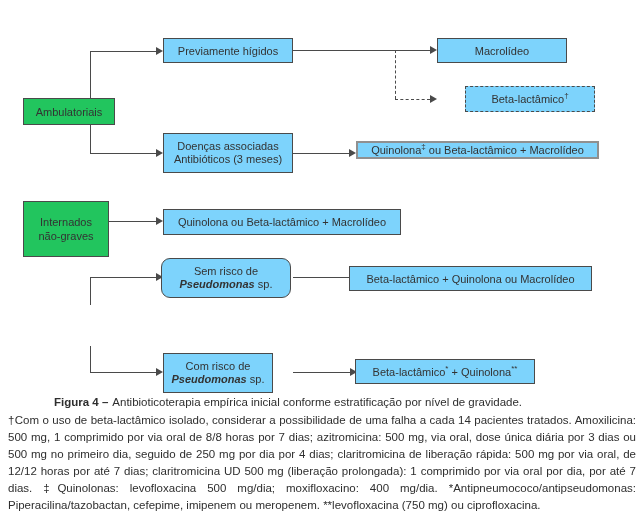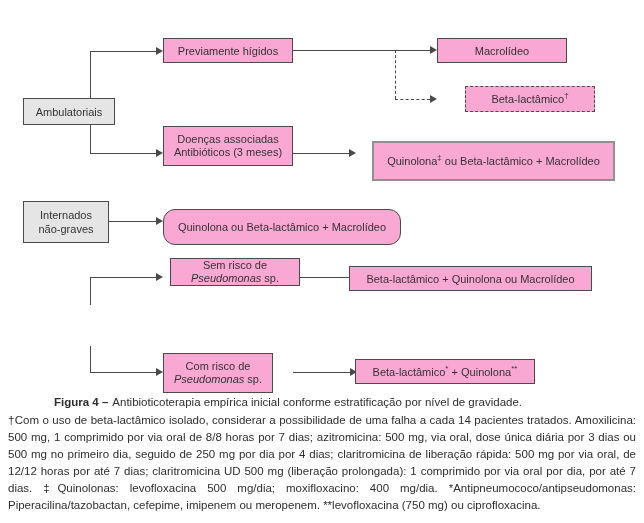--- a/index.html
+++ b/index.html
@@ -9,34 +9,34 @@
     background:#ffffff;
     font-family:"Liberation Sans", sans-serif;
     color:#2e2e2e;
     overflow:hidden;
   }
   .diagram{position:absolute;left:0;top:0;width:644px;height:395px;}
   .node{
     position:absolute;
     box-sizing:border-box;
     border:1px solid #4a4a4a;
-    background:#f9a8d4;
+    background:#7dd3fc;
     display:flex;
     flex-direction:column;
     align-items:center;
     justify-content:center;
     text-align:center;
     font-size:11px;
     line-height:14px;
     color:#333333;
   }
-  .node.gray{background:#e5e5e5;}
+  .node.gray{background:#22c55e;}
   .node.dashed{border:1px dashed #4a4a4a;margin-left:28px;}
   .node.graybord{border:2px solid #909090;}
-  .it{font-style:italic;}
+  .it{font-style:italic;font-weight:bold;}
   sup{font-size:8px;line-height:0;}
   .hline{position:absolute;height:0;border-top:1px solid #4a4a4a;}
   .vline{position:absolute;width:0;border-left:1px solid #4a4a4a;}
   .hline.dash{border-top-style:dashed;}
   .vline.dash{border-left-style:dashed;}
   .arrow{
     position:absolute;width:0;height:0;
     border-top:4px solid transparent;
     border-bottom:4px solid transparent;
     border-left:7px solid #4a4a4a;
@@ -91,47 +91,47 @@
     <div class="arrow" style="left:350px;top:368px;"></div>
 
     <div class="node gray" style="left:23px;top:98px;width:92px;height:27px;">
       <span>Ambulatoriais</span>
     </div>
 
     <div class="node" style="left:163px;top:38px;width:130px;height:25px;">
       <span>Previamente hígidos</span>
     </div>
 
-    <div class="node" style="left:163px;top:126px;width:130px;height:40px;line-height:13px;">
+    <div class="node" style="left:163px;top:133px;width:130px;height:40px;line-height:13px;">
       <div>Doenças associadas</div>
       <div>Antibióticos (3 meses)</div>
     </div>
 
     <div class="node" style="left:437px;top:38px;width:130px;height:25px;">
       <span>Macrolídeo</span>
     </div>
 
     <div class="node dashed" style="left:437px;top:86px;width:130px;height:26px;">
       <span><span>Beta-lactâmico</span><sup>†</sup></span>
     </div>
 
-    <div class="node graybord" style="left:356px;top:141px;width:243px;height:40px;margin-left:16px;">
+    <div class="node graybord" style="left:356px;top:141px;width:243px;height:18px;">
       <span><span>Quinolona</span><sup>‡</sup><span> ou Beta-lactâmico + Macrolídeo</span></span>
     </div>
 
-    <div class="node gray" style="left:23px;top:201px;width:86px;height:42px;line-height:14px;">
+    <div class="node gray" style="left:23px;top:201px;width:86px;height:56px;line-height:14px;">
       <div>Internados</div>
       <div>não-graves</div>
     </div>
 
-    <div class="node" style="left:163px;top:209px;width:238px;height:36px;border-radius:12px;">
+    <div class="node" style="left:163px;top:209px;width:238px;height:26px;">
       <span>Quinolona ou Beta-lactâmico + Macrolídeo</span>
     </div>
 
-    <div class="node" style="left:170px;top:258px;width:130px;height:28px;line-height:13px;">
+    <div class="node" style="left:161px;top:258px;width:130px;height:40px;line-height:13px;border-radius:9px;">
       <div>Sem risco de</div>
       <div><span class="it">Pseudomonas</span><span> sp.</span></div>
     </div>
 
 
     <div class="node" style="left:163px;top:353px;width:110px;height:40px;line-height:13px;">
       <div>Com risco de</div>
       <div><span class="it">Pseudomonas</span><span> sp.</span></div>
     </div>
 

